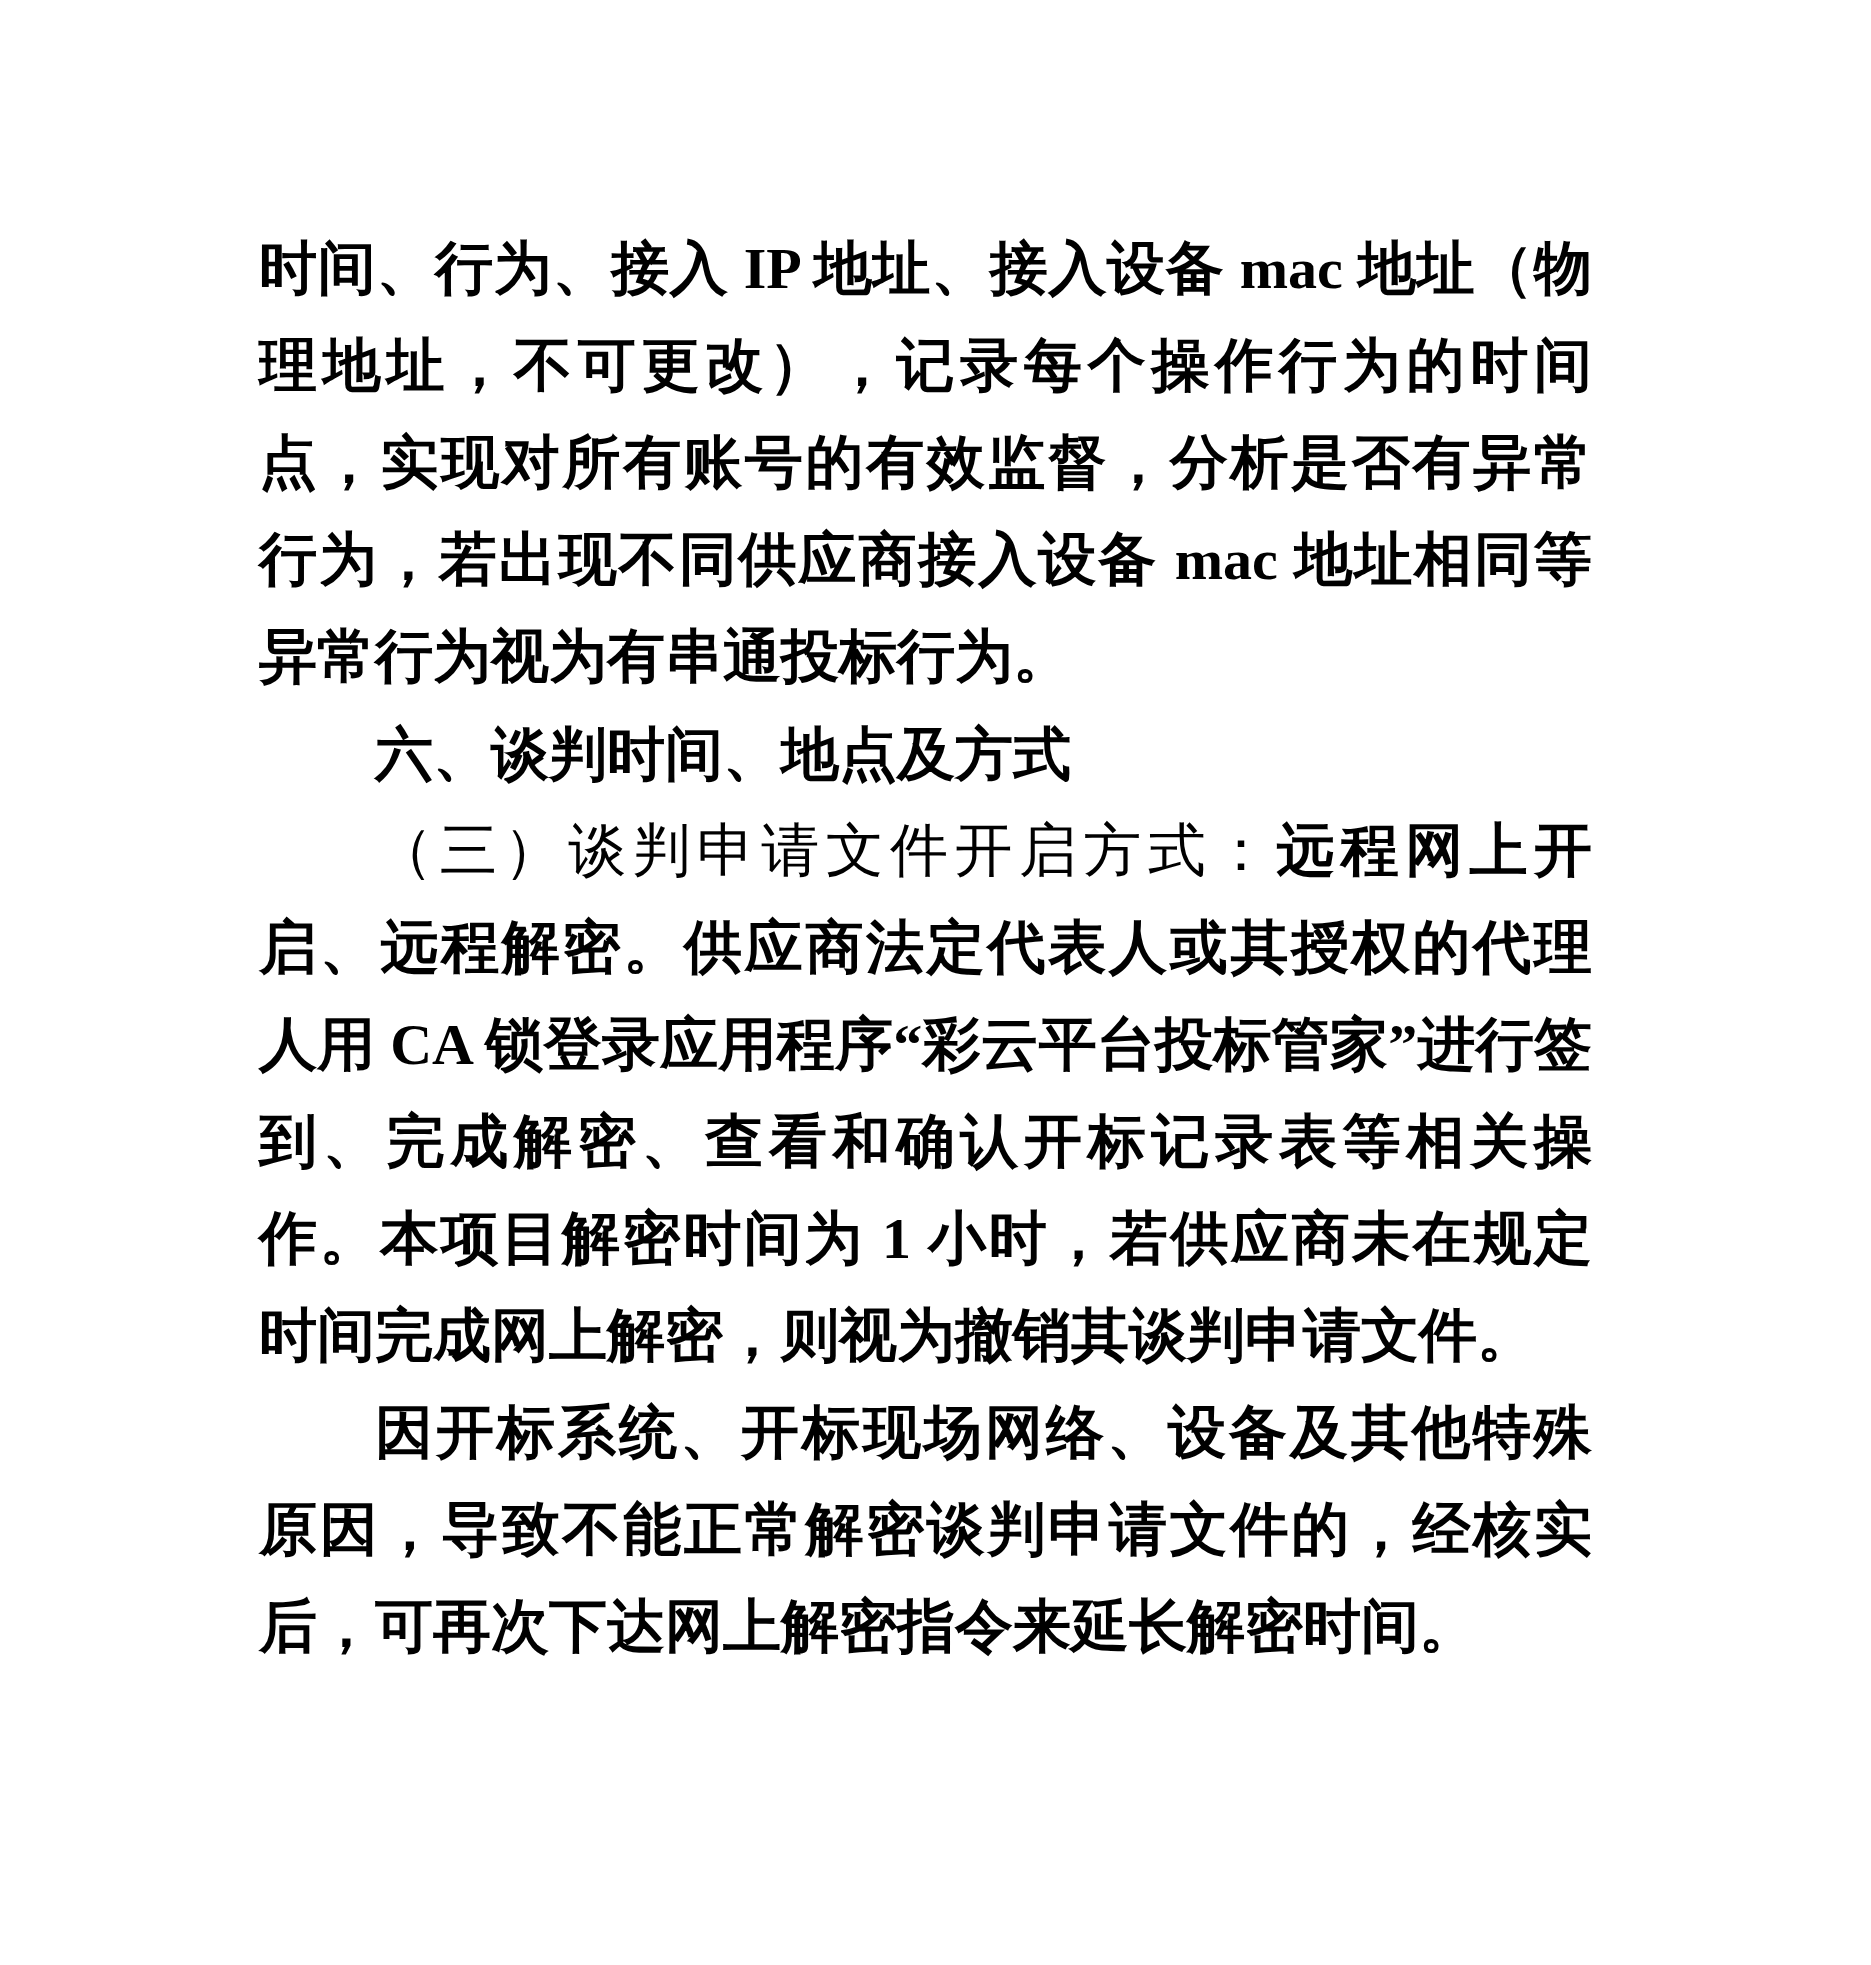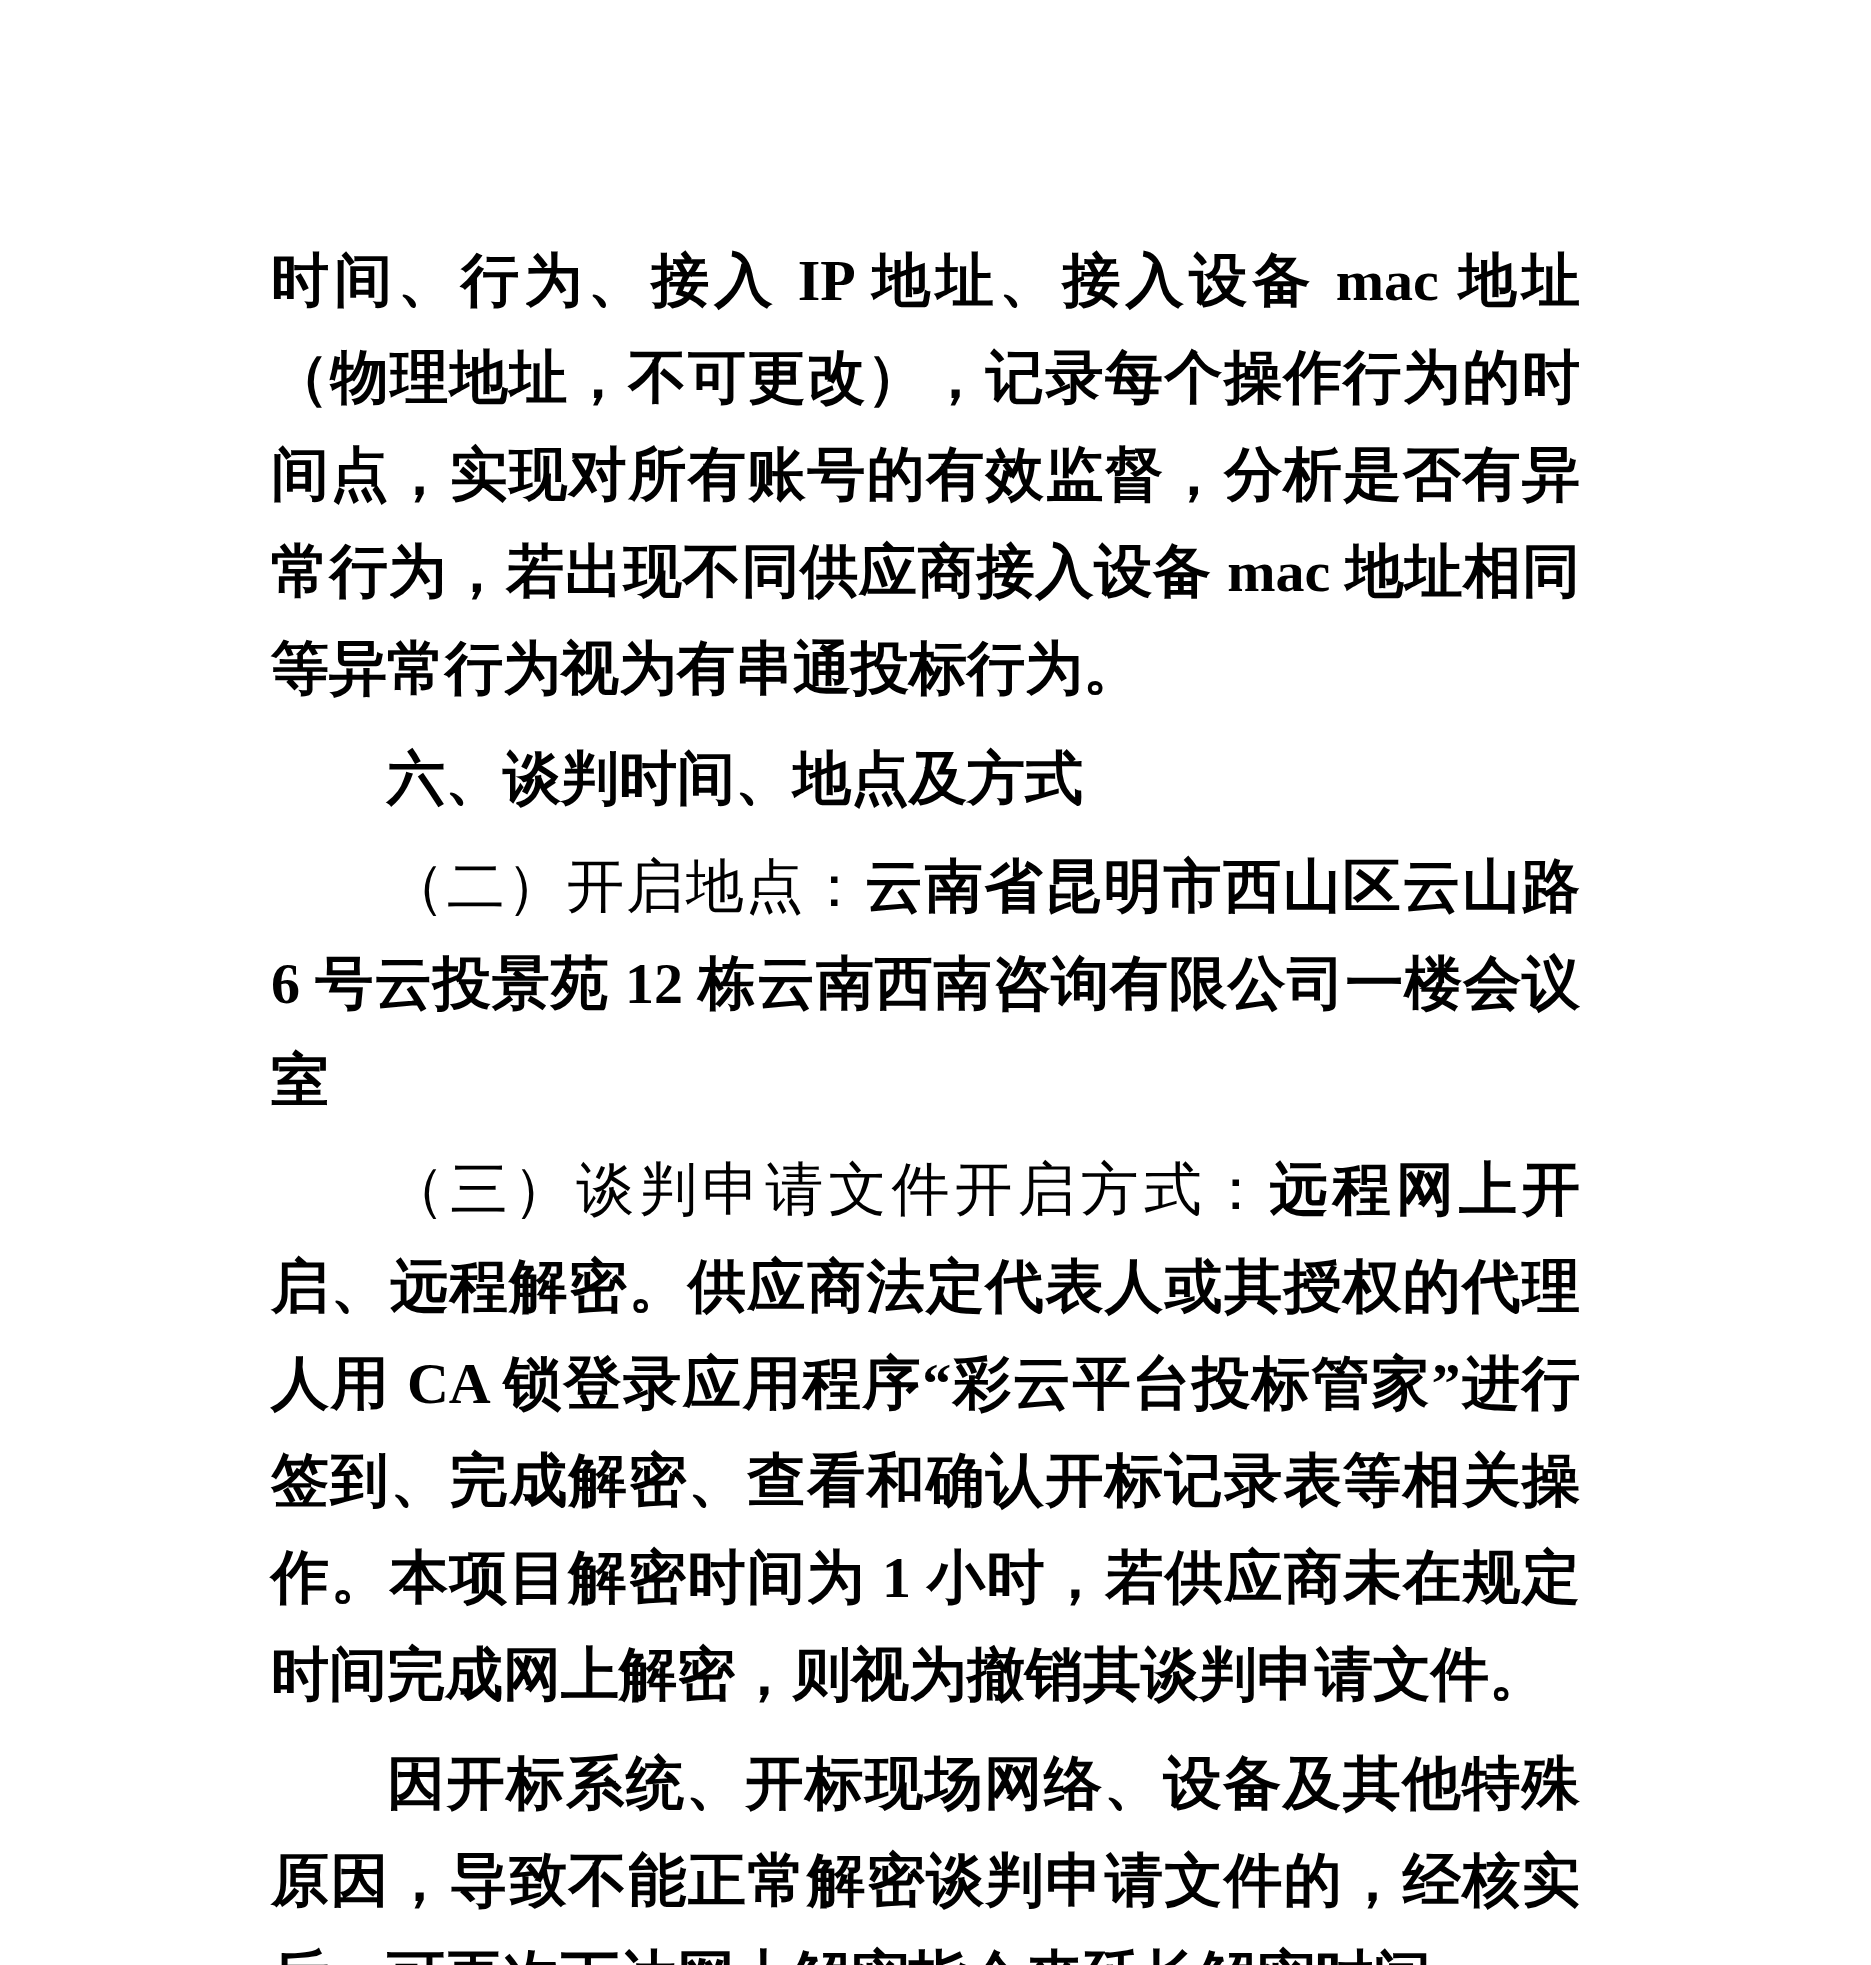--- a/index.html
+++ b/index.html
@@ -12,21 +12,21 @@
     width: 1872px;
     height: 2647px;
     background: #ffffff;
     box-sizing: border-box;
     padding: 220px 280px 0 259px;
     color: #000000;
     font-family: "Liberation Serif", "DejaVu Serif", serif;
     overflow: hidden;
   }
   .para {
-    margin: 12px;
+    margin: 0;
     font-size: 58px;
     line-height: 97px;
     text-align: justify;
     text-align-last: left;
     font-weight: bold;
     word-break: normal;
     overflow-wrap: break-word;
   }
   .para.indent {
     text-indent: 116px;
@@ -44,18 +44,17 @@
     font-weight: bold;
   }
 </style>
 </head>
 <body>
 
 <div class="page">
   <div id="doc-content">
       <p class="para">时间、行为、接入 IP 地址、接入设备 mac 地址（物理地址，不可更改），记录每个操作行为的时间点，实现对所有账号的有效监督，分析是否有异常行为，若出现不同供应商接入设备 mac 地址相同等异常行为视为有串通投标行为。</p>
       <p class="para heading">六、谈判时间、地点及方式</p>
-      <p class="para indent"><span class="label">（二）开启地点：</span><span class="value">云南省昆明市西山区云山路 6 号云投景苑 12 栋云南西南咨询有限公司一楼会议室</span></p>
       <p class="para indent"><span class="label">（三）谈判申请文件开启方式：</span><span class="value">远程网上开启、远程解密。供应商法定代表人或其授权的代理人用 CA 锁登录应用程序“彩云平台投标管家”进行签到、完成解密、查看和确认开标记录表等相关操作。本项目解密时间为 1 小时，若供应商未在规定时间完成网上解密，则视为撤销其谈判申请文件。</span></p>
       <p class="para indent">因开标系统、开标现场网络、设备及其他特殊原因，导致不能正常解密谈判申请文件的，经核实后，可再次下达网上解密指令来延长解密时间。</p>
     </div>
 </div>
 
 
 </body></html>

